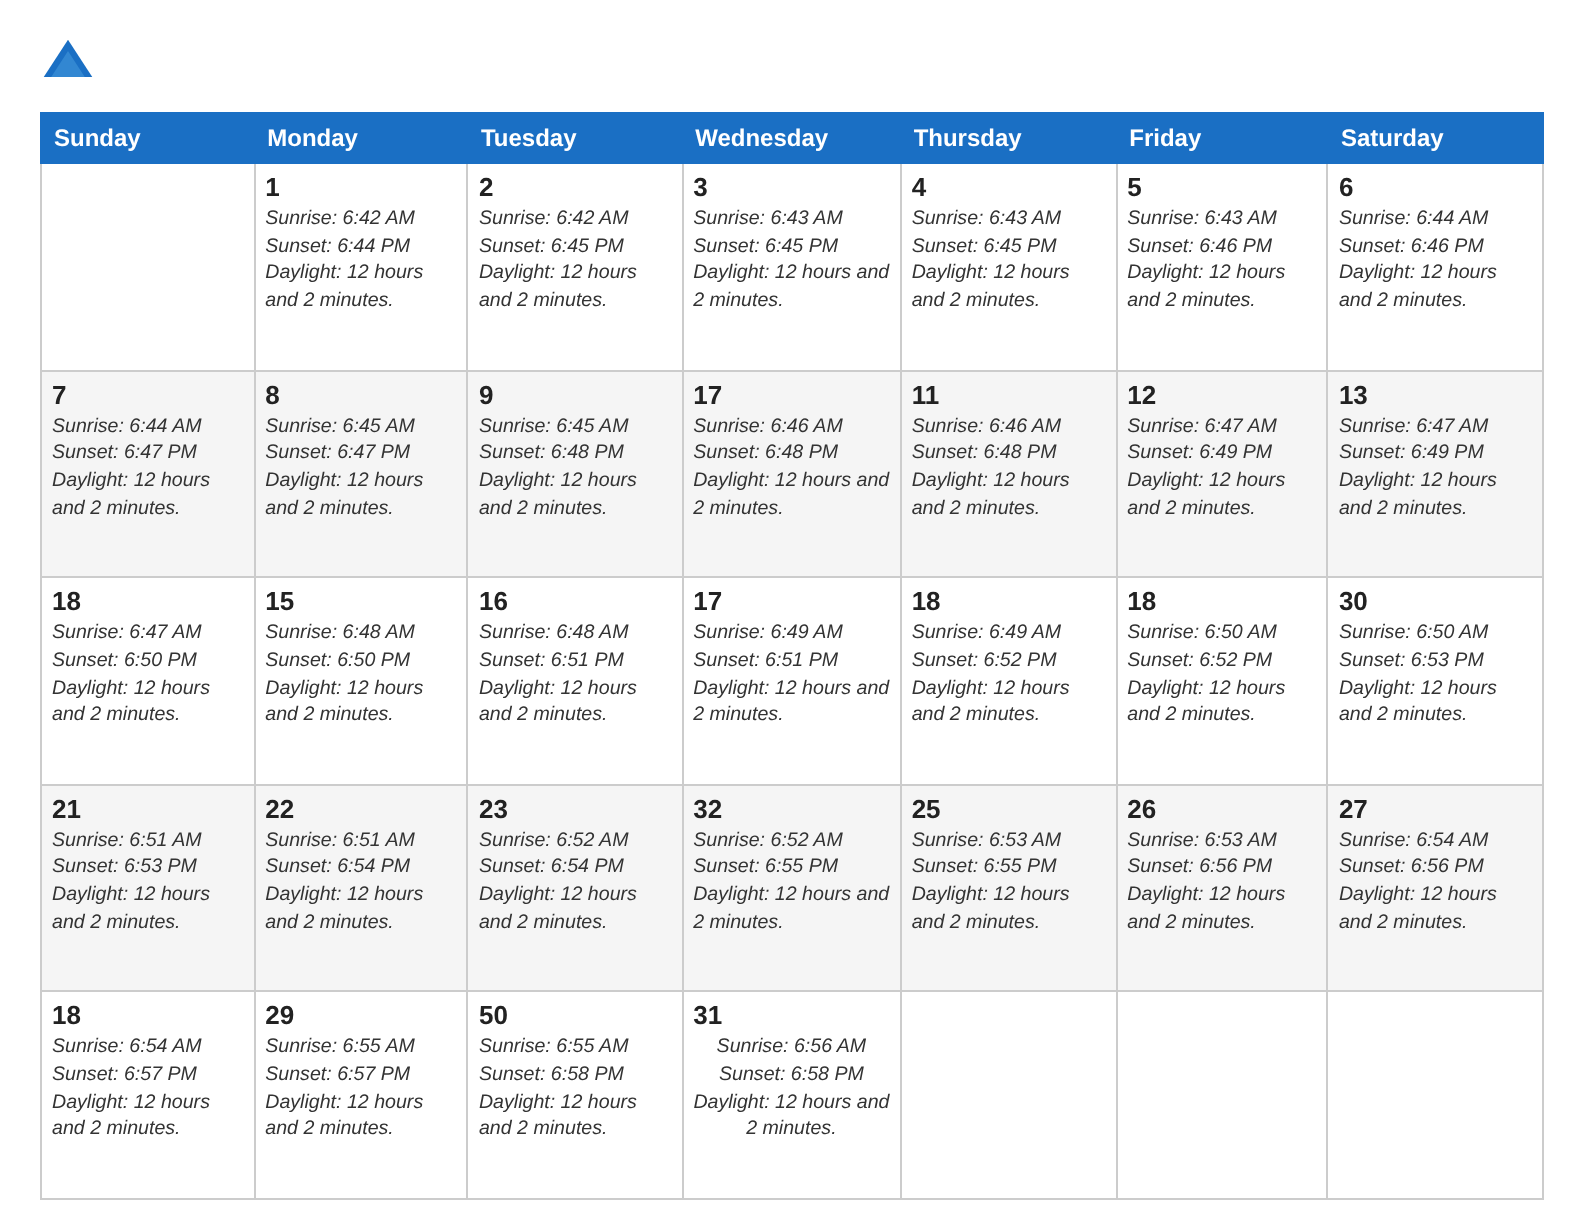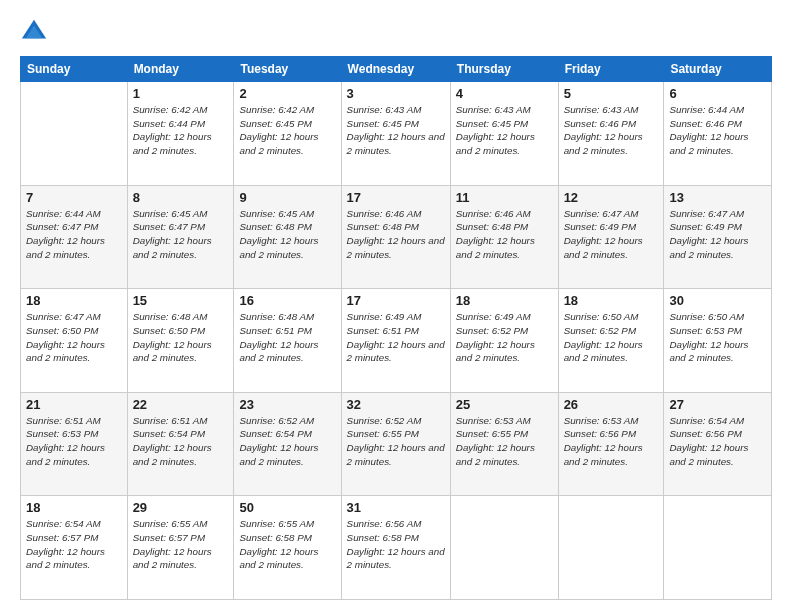--- a/index.html
+++ b/index.html
@@ -315,21 +315,21 @@
 Daylight: 12 hours and 2 minutes.</div>
           </td>
           <td>
             <span class="day-number">50</span>
             <div class="day-info" style="white-space: pre-line;">Sunrise: 6:55 AM
 Sunset: 6:58 PM
 Daylight: 12 hours and 2 minutes.</div>
           </td>
           <td>
             <span class="day-number">31</span>
-            <div class="day-info" style="white-space: pre-line;">Sunrise: 6:56 AM
+            <div class="day-info" style="white-space: pre-line; text-align: center;">Sunrise: 6:56 AM
 Sunset: 6:58 PM
 Daylight: 12 hours and 2 minutes.</div>
           </td>
           <td class="empty-cell"></td>
           <td class="empty-cell"></td>
           <td class="empty-cell"></td>
         </tr>
       </tbody>
   </table>
 </div>

